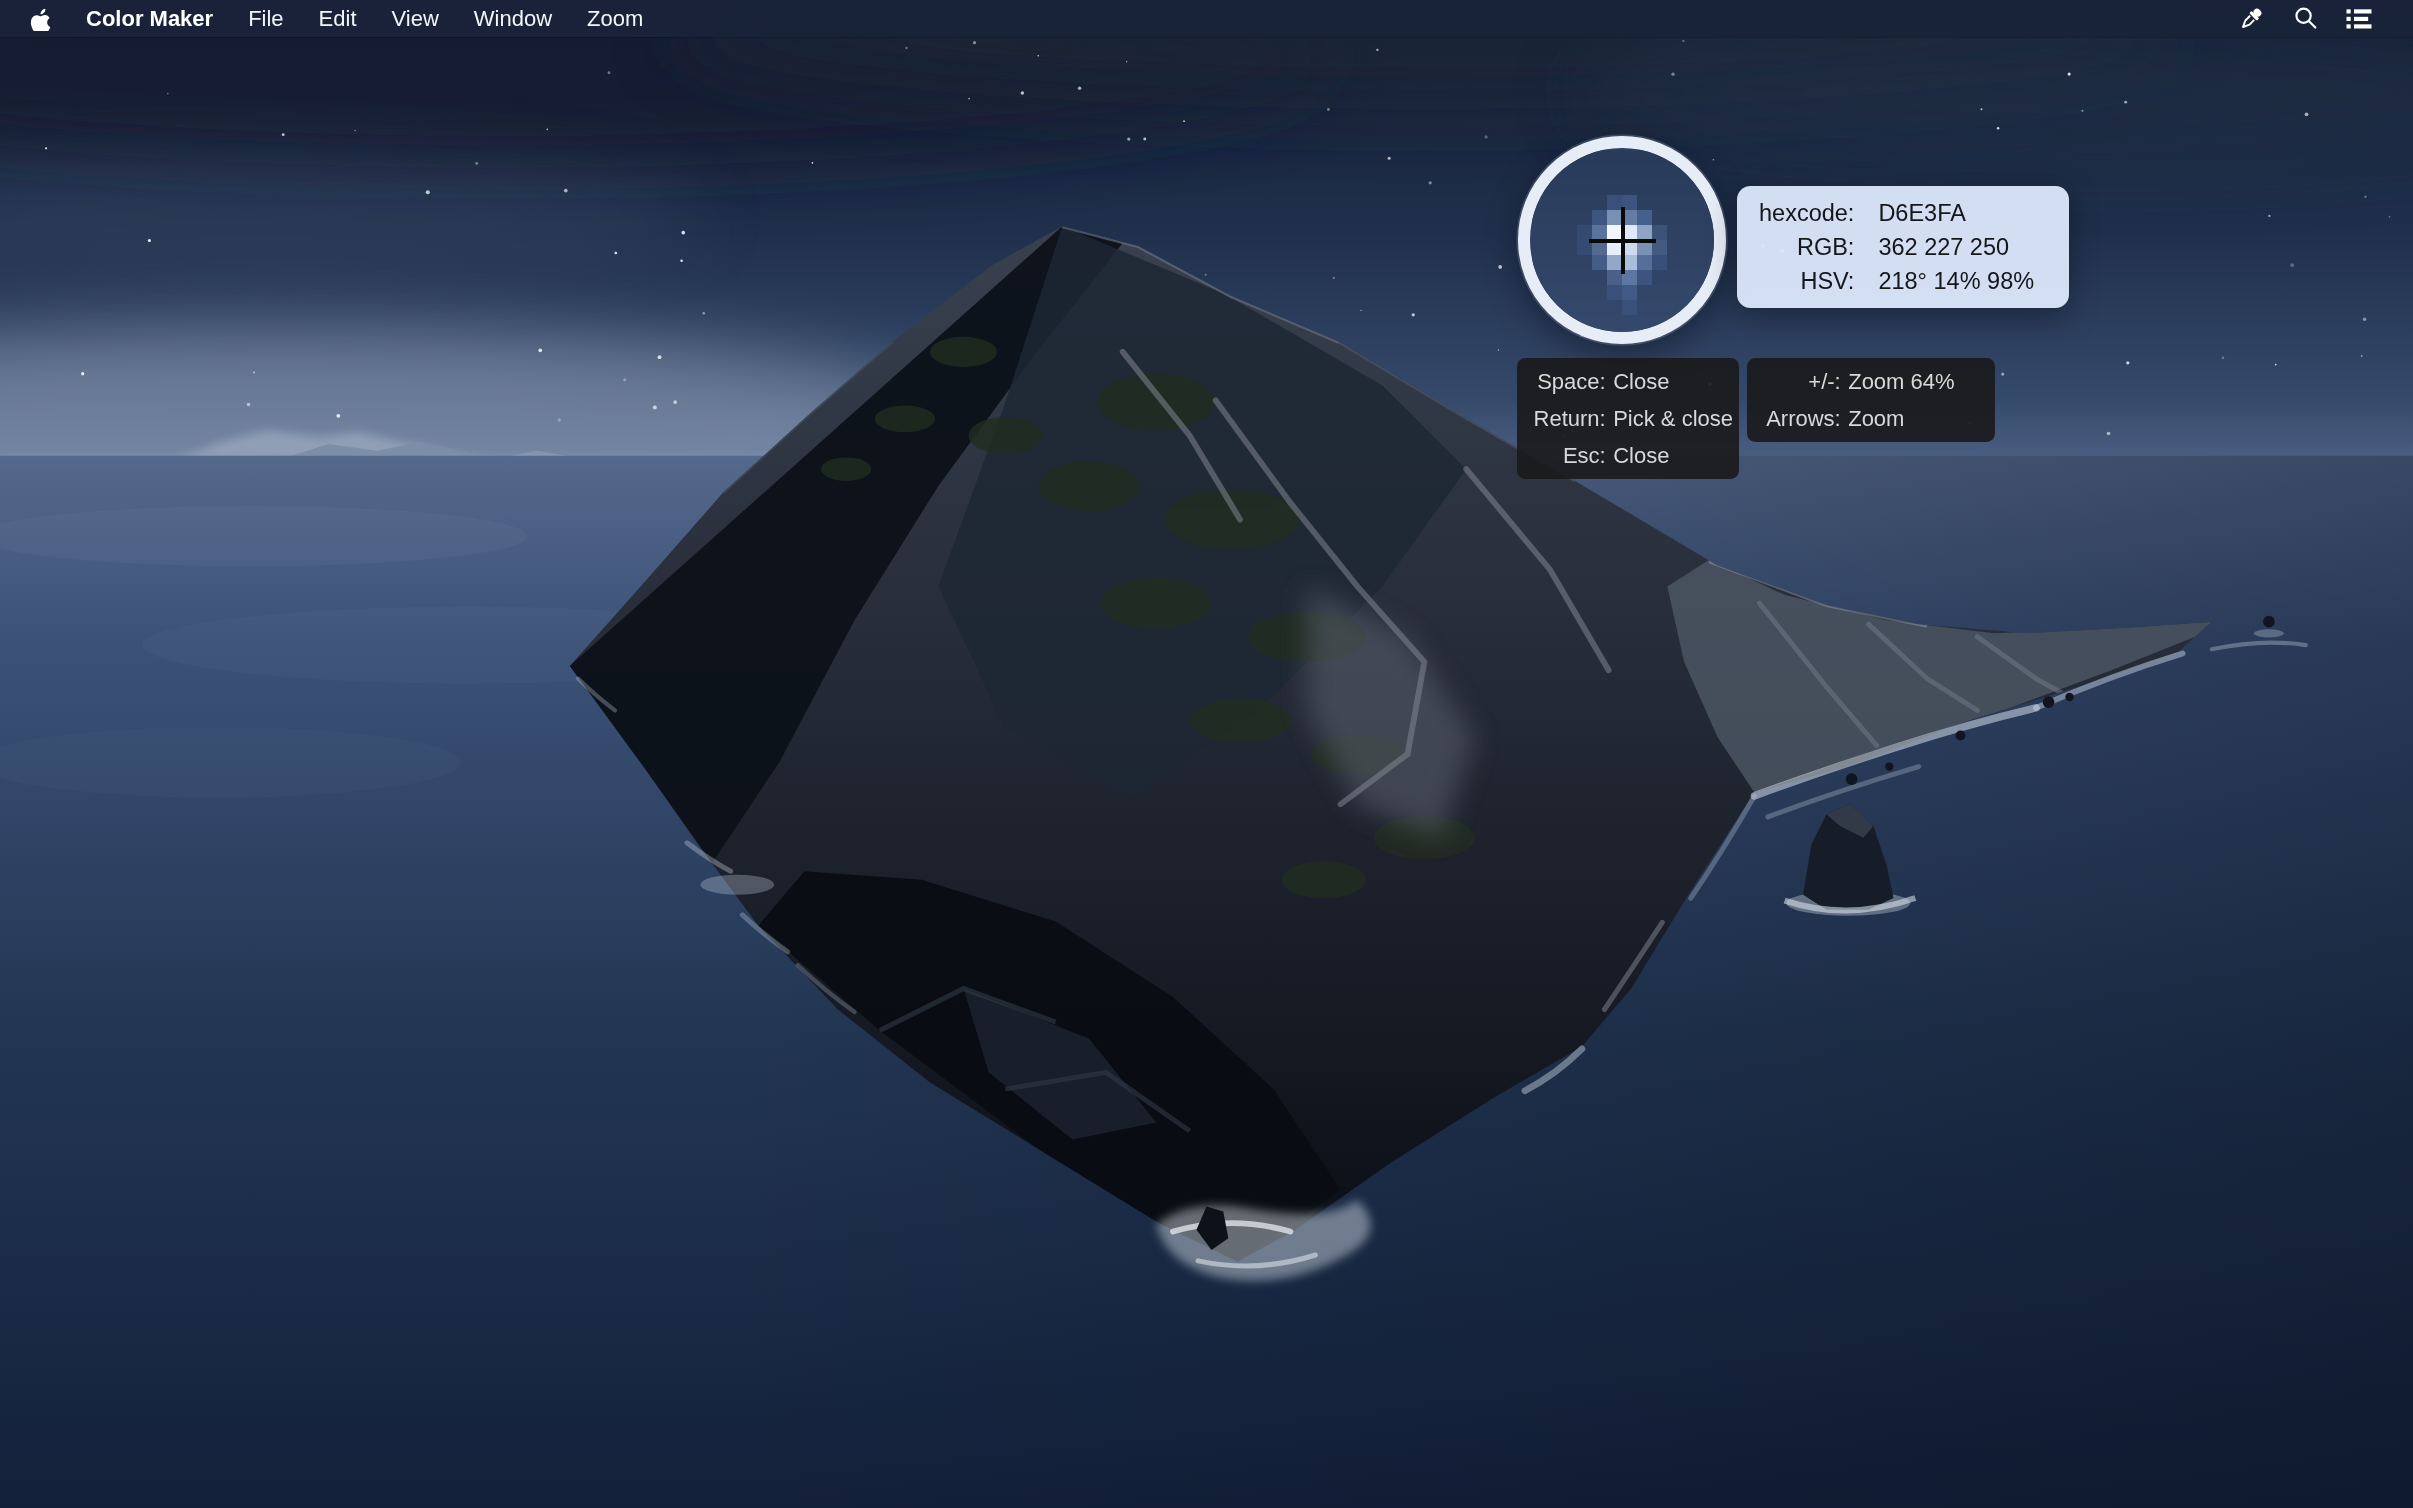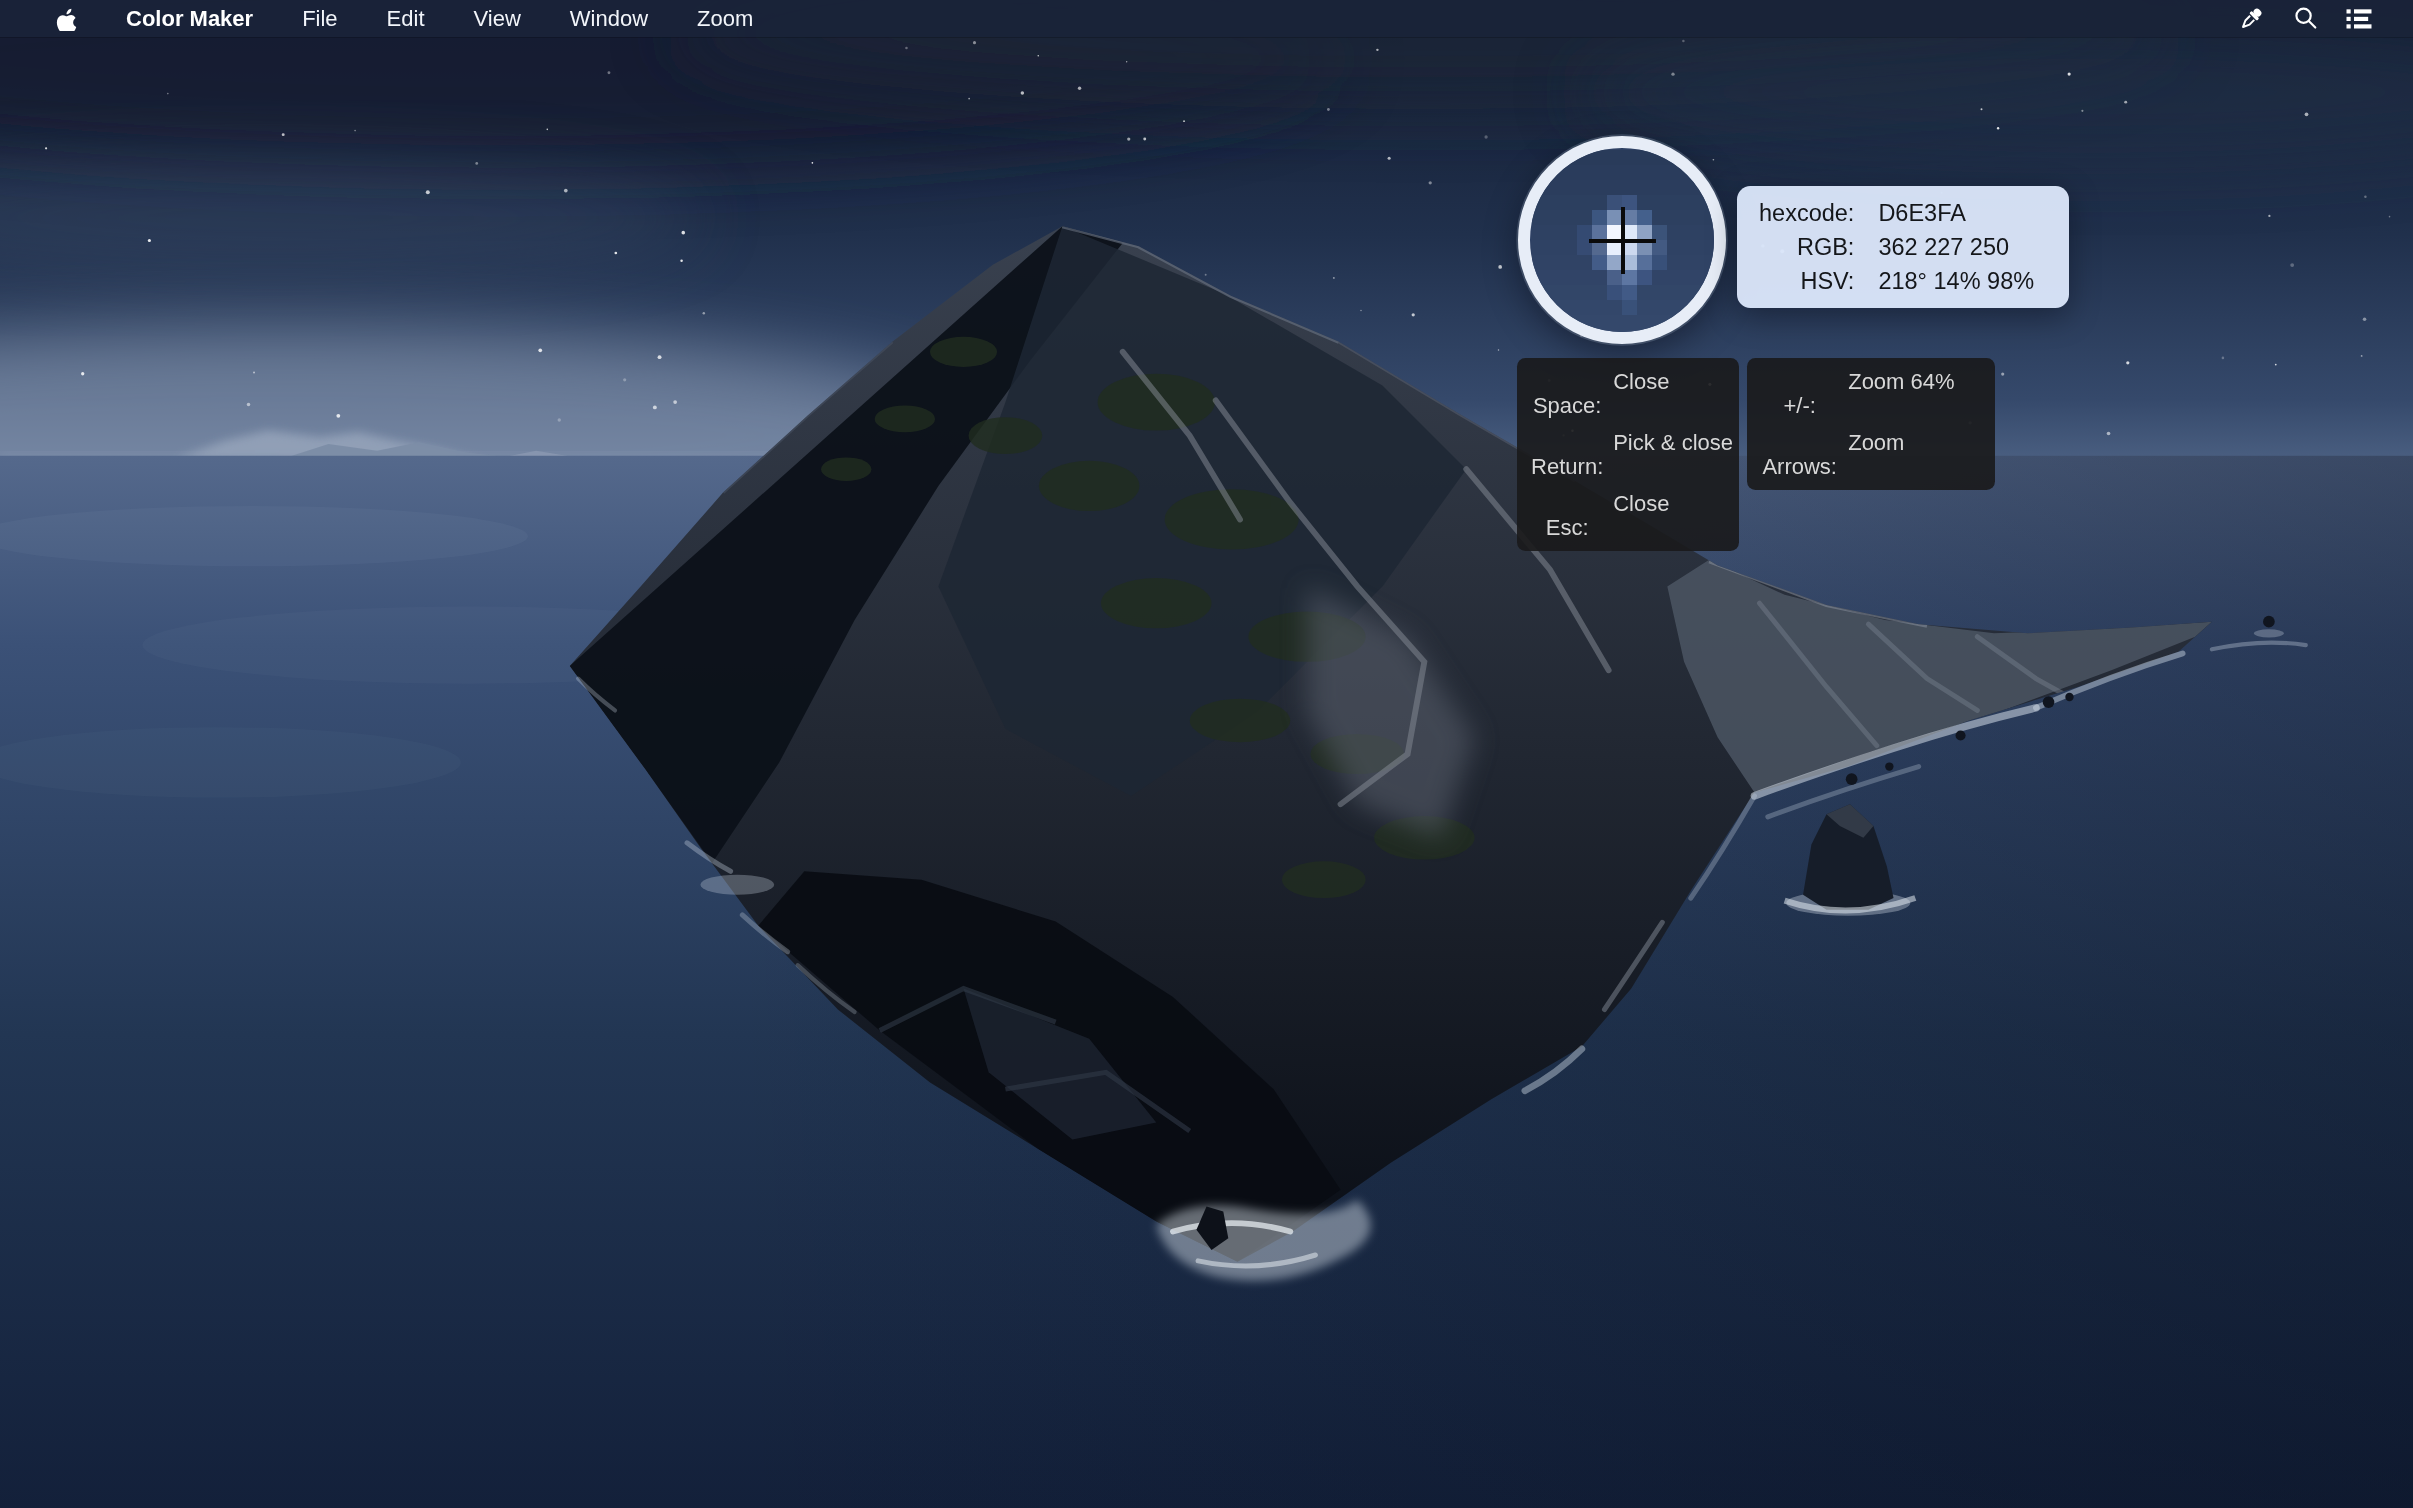--- a/index.html
+++ b/index.html
@@ -5,21 +5,21 @@
   html,body{margin:0;padding:0;background:#000;}
   .screen{position:relative;width:2413px;height:1508px;overflow:hidden;
           font-family:"Liberation Sans",sans-serif;background:#16233c;}
   .wallpaper{position:absolute;left:0;top:0;width:2413px;height:1508px;display:block;}
 
   
   .menubar{position:absolute;left:0;top:0;width:2413px;height:37px;
            background:rgba(26,35,56,0.94);display:flex;align-items:center;
            justify-content:space-between;color:#f2f5fa;font-size:22px;
            box-shadow:0 0.8px 0 rgba(0,0,0,0.25);}
-  .menu-left{display:flex;align-items:center;gap:49px;padding-left:55px;justify-content:center;}
+  .menu-left{display:flex;align-items:center;gap:35px;padding-left:29px;justify-content:center;}
   .apple{display:flex;align-items:center;}
   .app-name{font-weight:700;color:#ffffff;}
   .mitem{font-weight:400;}
   .menu-right{display:flex;align-items:center;gap:25px;padding-right:39px;}
   .micon{display:flex;align-items:center;}
 
   
   .loupe{position:absolute;left:1518px;top:136px;width:184px;height:184px;
          border:12.6px solid #e7edf7;border-radius:50%;background:#2e4164;
          box-shadow:0 0 0 1.7px rgba(140,155,180,0.30), 0 11.7px 34px rgba(0,0,10,0.40);}
@@ -37,21 +37,21 @@
               padding:10px 13.4px;color:#14161a;font-size:23.5px;line-height:34px;
               box-shadow:0 8.4px 30px rgba(0,0,10,0.35);}
   .info-row{display:grid;grid-template-columns:104px 1fr;column-gap:24px;}
   .info-row .lbl{text-align:right;}
   .info-row .val{text-align:left;}
 
   
   .hint{position:absolute;background:rgba(25,25,27,0.90);border-radius:8.4px;
         color:#d8d8d8;font-size:22px;line-height:37px;padding:5px 11.7px;}
   .hint-row{display:grid;column-gap:7.5px;}
-  .hint .lbl{text-align:center;margin-top:24px;}
+  .hint .lbl{text-align:right;}
   .hint .val{text-align:left;white-space:nowrap;}
   .hint.left{left:1517px;top:358px;width:199px;}
   .hint.left .hint-row{grid-template-columns:77px 1fr;}
   .hint.right{left:1747px;top:358px;width:225px;}
   .hint.right .hint-row{grid-template-columns:82px 1fr;}
 </style>
 </head>
 <body>
 
 <div class="screen">

